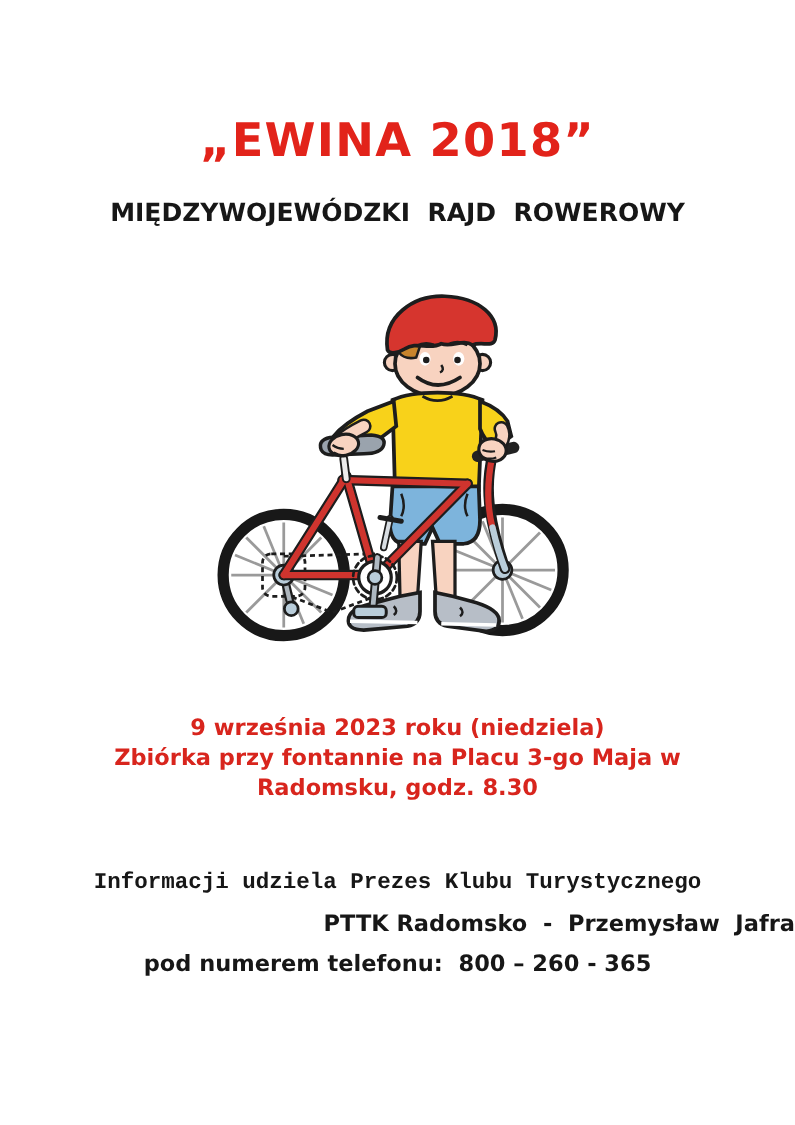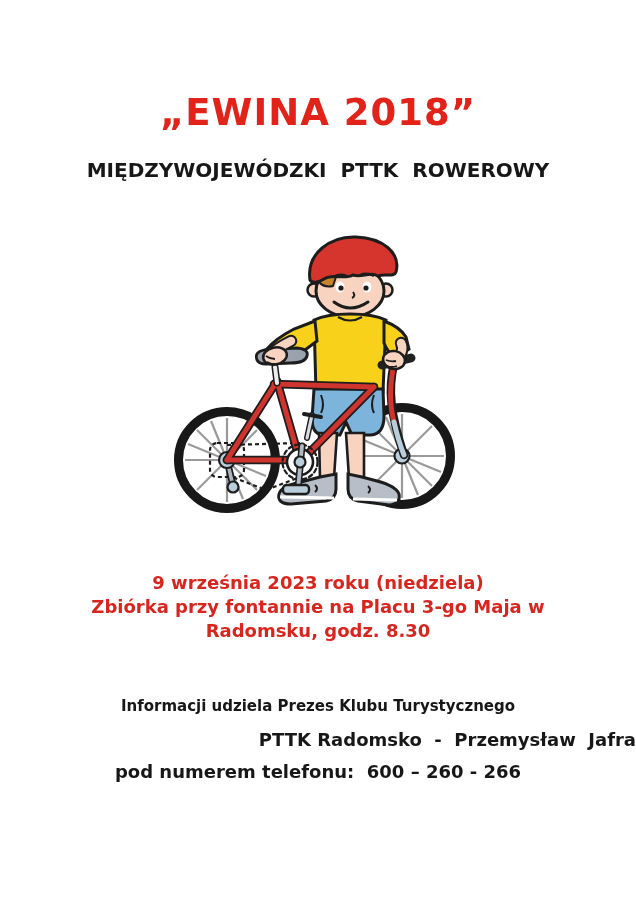--- a/index.html
+++ b/index.html
@@ -9,32 +9,32 @@
     background:var(--page-bg,#fff);
     font-family:"DejaVu Sans","Liberation Sans",sans-serif;
     overflow:hidden;
     margin-top:18px;
   }
   .txt{position:absolute;left:0;width:636px;text-align:center;font-weight:bold;white-space:pre-wrap;}
   .title{top:73px;font-size:37px;line-height:44px;letter-spacing:1px;color:var(--title-red,#e2231a);}
   .subtitle{top:140px;font-size:20px;line-height:24px;color:var(--text-black,#171717);}
   .red-line{top:553px;font-size:18px;line-height:24px;color:var(--accent-red,#d8251d);}
   .red-para{top:577px;left:68px;width:500px;font-size:18px;line-height:24px;color:var(--accent-red,#d8251d);}
-  .contact1{top:676px;font-size:15px;line-height:24px;color:var(--text-black,#171717);}
+  .contact1{top:676px;font-size:18px;line-height:24px;color:var(--text-black,#171717);font-family:Liberation Mono, monospace;}
   .contact2{top:710px;font-size:18px;line-height:24px;color:var(--text-black,#171717);text-align:right;}
   .contact3{top:742px;font-size:18px;line-height:24px;color:var(--text-black,#171717);}
   .illustration{position:absolute;left:163px;top:205px;width:310px;height:310px;}
 </style>
 </head>
 <body>
 
 <div class="poster">
 
   <div class="txt title">„EWINA 2018”</div>
-  <div class="txt subtitle">MIĘDZYWOJEWÓDZKI  PTTK  ROWEROWY</div>
+  <div class="txt subtitle">MIĘDZYWOJEWÓDZKI  RAJD  ROWEROWY</div>
 
   <div class="illustration">
     <svg width="310" height="310" viewBox="0 0 310 310">
 
       <g>
         <circle cx="64" cy="237" r="48.5" fill="#ffffff" stroke="var(--tire-black)" stroke-width="9"></circle>
         <g stroke="var(--spoke-gray)" stroke-width="2.2">
           <line x1="64" y1="195" x2="64" y2="279"></line>
           <line x1="22" y1="237" x2="106" y2="237"></line>
           <line x1="34" y1="207" x2="94" y2="267"></line>
@@ -146,15 +146,15 @@
         <path d="M 224,143 q 5,2 10,0 M 223,137 q 5,2 10,1" fill="none" stroke="var(--outline)" stroke-width="1.8"></path>
       </g>
     </svg>
   </div>
 
   <div class="txt red-line">9 września 2023 roku (niedziela)</div>
   <div class="txt red-para">Zbiórka przy fontannie na Placu 3-go Maja w Radomsku, godz. 8.30</div>
 
   <div class="txt contact1">Informacji udziela Prezes Klubu Turystycznego</div>
   <div class="txt contact2">PTTK Radomsko  -  Przemysław  Jafra</div>
-  <div class="txt contact3">pod numerem telefonu:  600 – 260 - 266</div>
+  <div class="txt contact3">pod numerem telefonu:  800 – 260 - 365</div>
 
 </div>
 
 </body></html>

